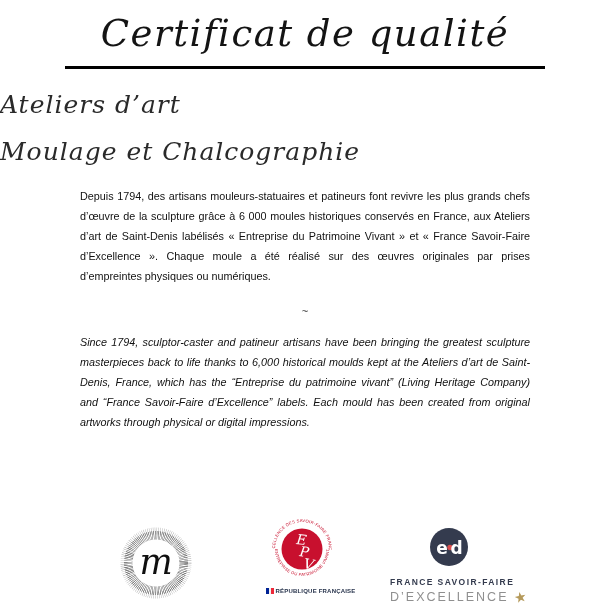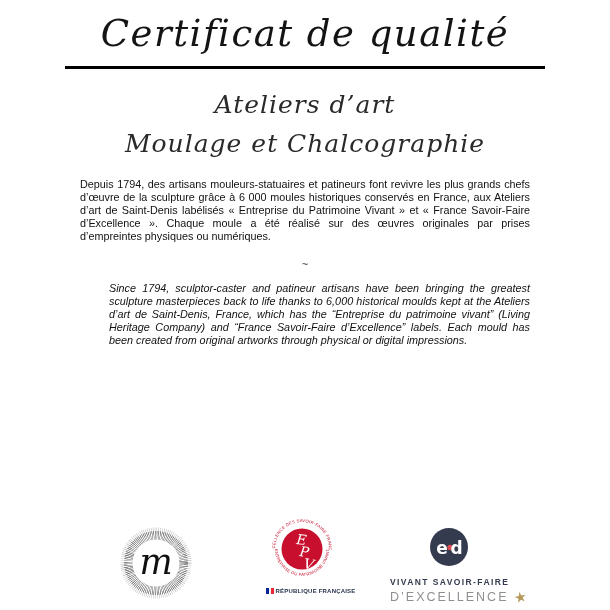--- a/index.html
+++ b/index.html
@@ -7,29 +7,29 @@
   .page { position:relative; width:610px; height:610px; background:#ffffff; overflow:hidden; }
 
   .title {
     margin:12px 0 0; text-align:center;
     font-family:"DejaVu Serif",serif; font-style:italic; font-weight:400;
     font-size:37px; letter-spacing:1.5px; color:#141414;
   }
   .rule { width:480px; margin:11px auto 0; border:none; border-top:3px solid #000; }
 
   .subtitle {
-    margin:0; text-align:center;
+    margin:0; 
     font-family:"DejaVu Serif",serif; font-style:italic; font-weight:400; color:#2a2a2a;
   }
   .sub1 { margin-top:21px; font-size:25px; letter-spacing:1px; }
-  .sub2 { margin-top:10px; font-size:25px; letter-spacing:1px; }
+  .sub2 { margin-top:18px; font-size:25px; letter-spacing:1px; }
 
-  .body-text { width:450px; margin:20px auto 0; font-size:10.8px; line-height:13px; text-align:justify; color:#111; }
+  .body-text { width:450px; margin:20px auto 0; font-size:10.8px; line-height:20px; text-align:justify; color:#111; }
   .body-text p { margin:0 0 15px; }
-  .body-text p.en { font-style:italic;margin-left:29px; }
+  .body-text p.en { font-style:italic; }
   .tilde { text-align:center; font-size:11px; margin:0 0 11px; color:#333; }
 
   .logos { position:absolute; left:0; top:518px; width:610px; height:92px; }
   .rmn-wrap  { position:absolute; left:113px; top:2px; width:86px; height:86px; }
   .epv-wrap  { position:absolute; left:266px; top:0px;  width:72px; text-align:center; }
   .fsfe-wrap { position:absolute; left:390px; top:9px;  width:118px; text-align:center; }
 
   .epv-caption { margin-top:2px; font-size:6px; font-weight:bold; color:#26324b; letter-spacing:.2px; white-space:nowrap; }
   .flag { display:inline-block; vertical-align:middle; margin-right:2px; }
   .flag i { display:inline-block; width:2.5px; height:6px; }
@@ -91,21 +91,21 @@
       </div>
     </div>
 
     <div class="fsfe-wrap">
       <svg width="40" height="40" viewBox="0 0 40 40">
         <circle cx="20" cy="20" r="19" fill="#343b4e"></circle>
         <text x="13" y="26.5" text-anchor="middle" font-family="'DejaVu Sans',sans-serif" font-weight="bold" font-size="17" fill="#ffffff">e</text>
         <circle cx="21" cy="20.5" r="2.7" fill="#d94f4f"></circle>
         <text x="27.5" y="26.5" text-anchor="middle" font-family="'DejaVu Sans',sans-serif" font-weight="bold" font-size="17" fill="#ffffff">d</text>
       </svg>
-      <div class="fsfe-line1">VIVANT SAVOIR-FAIRE</div>
+      <div class="fsfe-line1">FRANCE SAVOIR-FAIRE</div>
       <div class="fsfe-line2">
         <span>D’EXCELLENCE</span>
         <span class="fsfe-star">★</span>
       </div>
     </div>
 
   </div>
 </div>
 
 </body></html>

